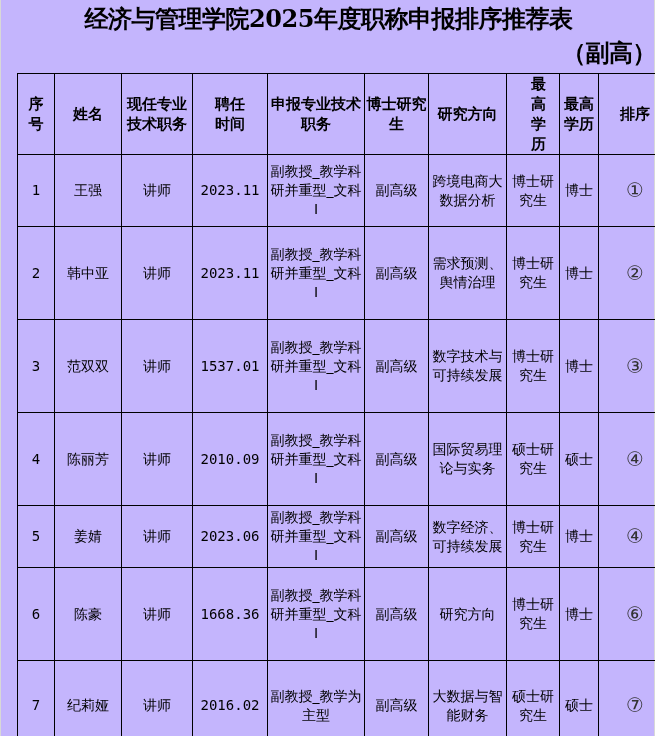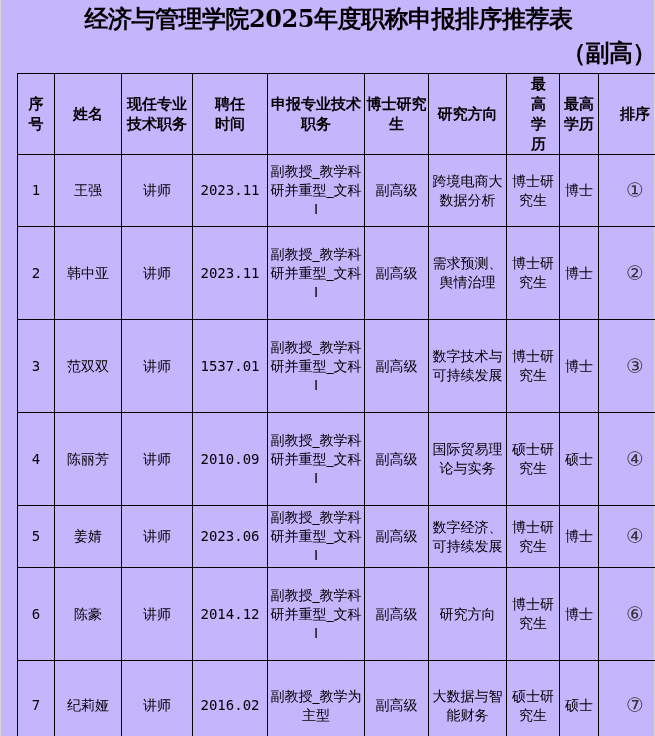--- a/index.html
+++ b/index.html
@@ -109,21 +109,21 @@
         <td>副高级</td>
         <td class="wrap">数字经济、可持续发展</td>
         <td class="wrap">博士研究生</td>
         <td>博士</td>
         <td class="rank">④</td>
       </tr>
       <tr style="height:93px">
         <td class="num">6</td>
         <td>陈豪</td>
         <td>讲师</td>
-        <td class="num">2014.12</td>
+        <td class="num">1668.36</td>
         <td class="wrap">副教授_教学科研并重型_文科Ⅰ</td>
         <td>副高级</td>
         <td class="wrap">研究方向</td>
         <td class="wrap">博士研究生</td>
         <td>博士</td>
         <td class="rank">⑥</td>
       </tr>
       <tr style="height:90px">
         <td class="num">7</td>
         <td>纪莉娅</td>

